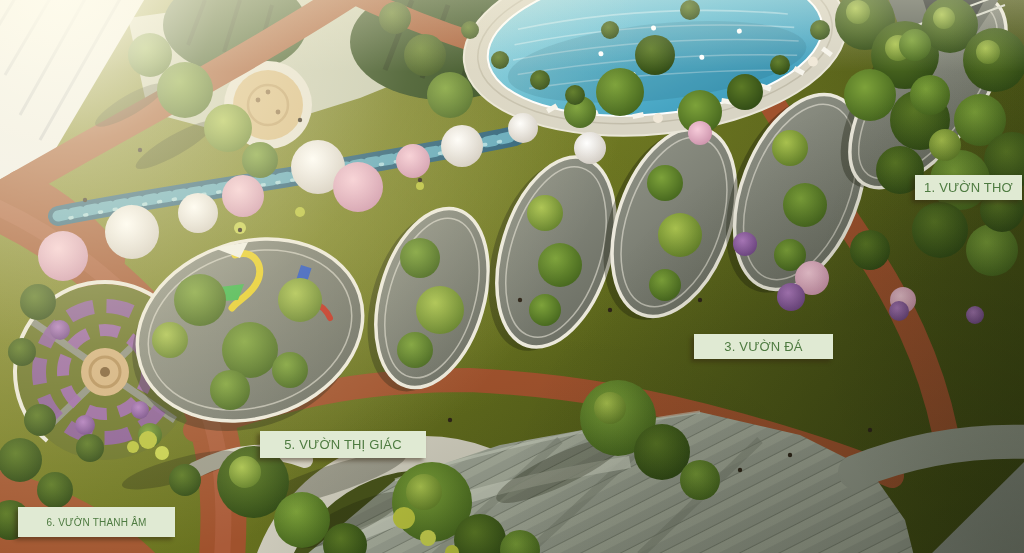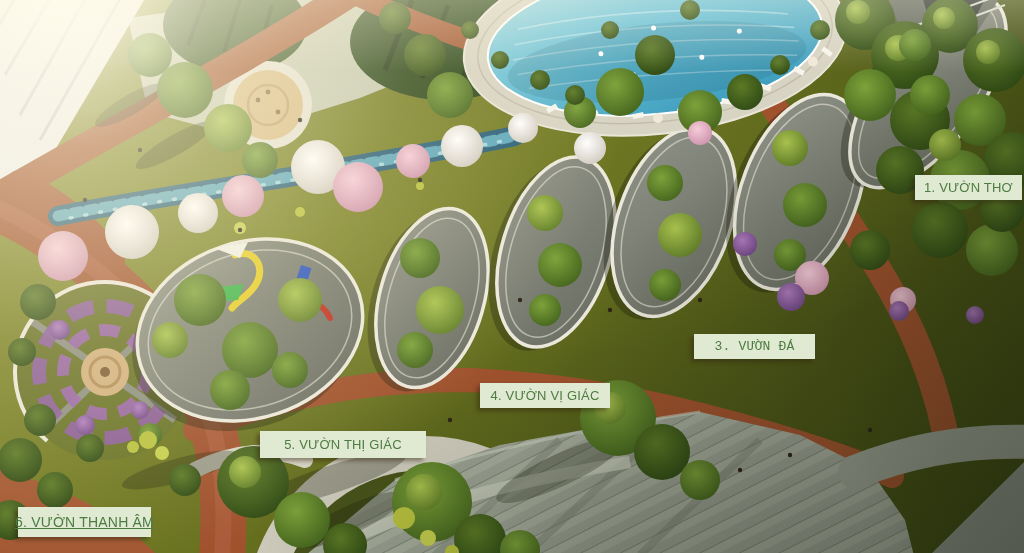--- a/index.html
+++ b/index.html
@@ -16,24 +16,24 @@
   .vignette{position:absolute;inset:0;pointer-events:none;background:
       radial-gradient(circle at 102% 112%, rgba(14,19,8,.5), rgba(14,19,8,0) 46%),
       radial-gradient(circle at 55% 125%, rgba(18,24,8,.28), rgba(18,24,8,0) 40%),
       radial-gradient(circle at 115% 55%, rgba(20,26,10,.22), rgba(20,26,10,0) 30%);}
   .label{position:absolute;display:flex;align-items:center;justify-content:center;
     background:var(--label-bg,#e0ead3);color:var(--label-text,#4e7b41);
     font-size:13px;letter-spacing:.2px;white-space:nowrap;
     box-shadow:-3px 3px 4px rgba(50,35,15,.45);}
   .l1{left:915px;top:175px;width:107px;height:25px;}
   .l2{left:892px;top:261px;width:127px;height:26px;}
-  .l3{left:694px;top:334px;width:121px;height:25px;font-family:Liberation Mono, monospace;}
+  .l3{left:694px;top:334px;width:139px;height:25px;}
   .l4{left:480px;top:383px;width:130px;height:25px;}
   .l5{left:260px;top:431px;width:166px;height:27px;}
-  .l6{left:18px;top:507px;width:133px;height:30px;font-size:14px;text-decoration:underline;}
+  .l6{left:18px;top:507px;width:157px;height:30px;font-size:10px;}
   .red{stroke:var(--path-red,#a0522d);fill:none;}
   .pod{fill:url(#podG);stroke:var(--pod-stroke,#ece9dc);stroke-width:3.5;}
 </style>
 </head>
 <body>
 
 <div id="stage">
 
 <svg id="art" width="1024" height="553" viewBox="0 0 1024 553">
   <defs>
@@ -360,17 +360,16 @@
         <circle cx="740" cy="470" r="2.2"></circle>
         <circle cx="790" cy="455" r="2.2"></circle>
   </g>
 </svg>
 
 <div class="glare"></div>
 <div class="vignette"></div>
 
 <div class="label l1">1. VƯỜN THƠ</div>
 <div class="label l3">3. VƯỜN ĐÁ</div>
-<div class="label l4">4. VƯỜN VỊ GIÁC</div>
 <div class="label l5">5. VƯỜN THỊ GIÁC</div>
 <div class="label l6">6. VƯỜN THANH ÂM</div>
 
 </div>
 
 </body></html>

